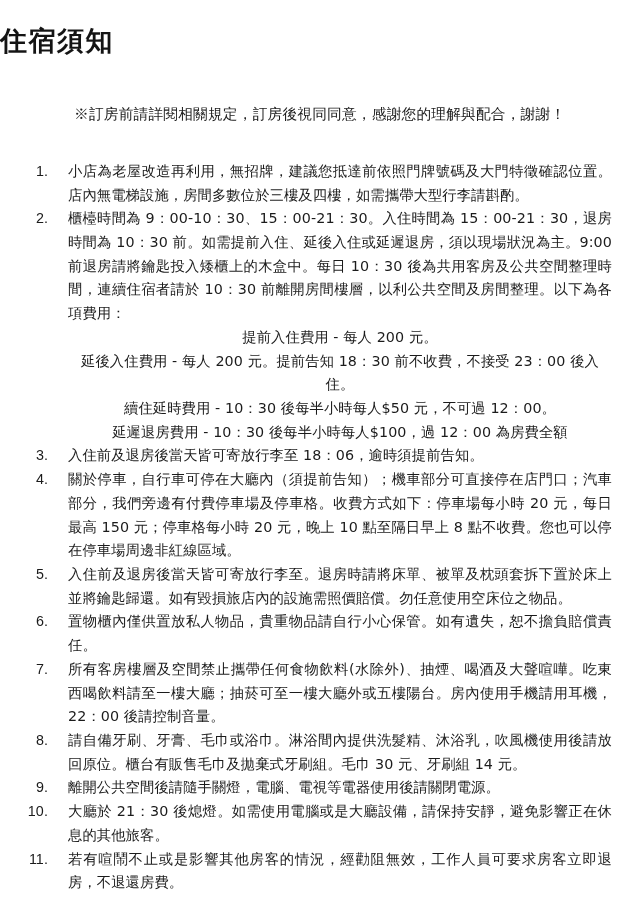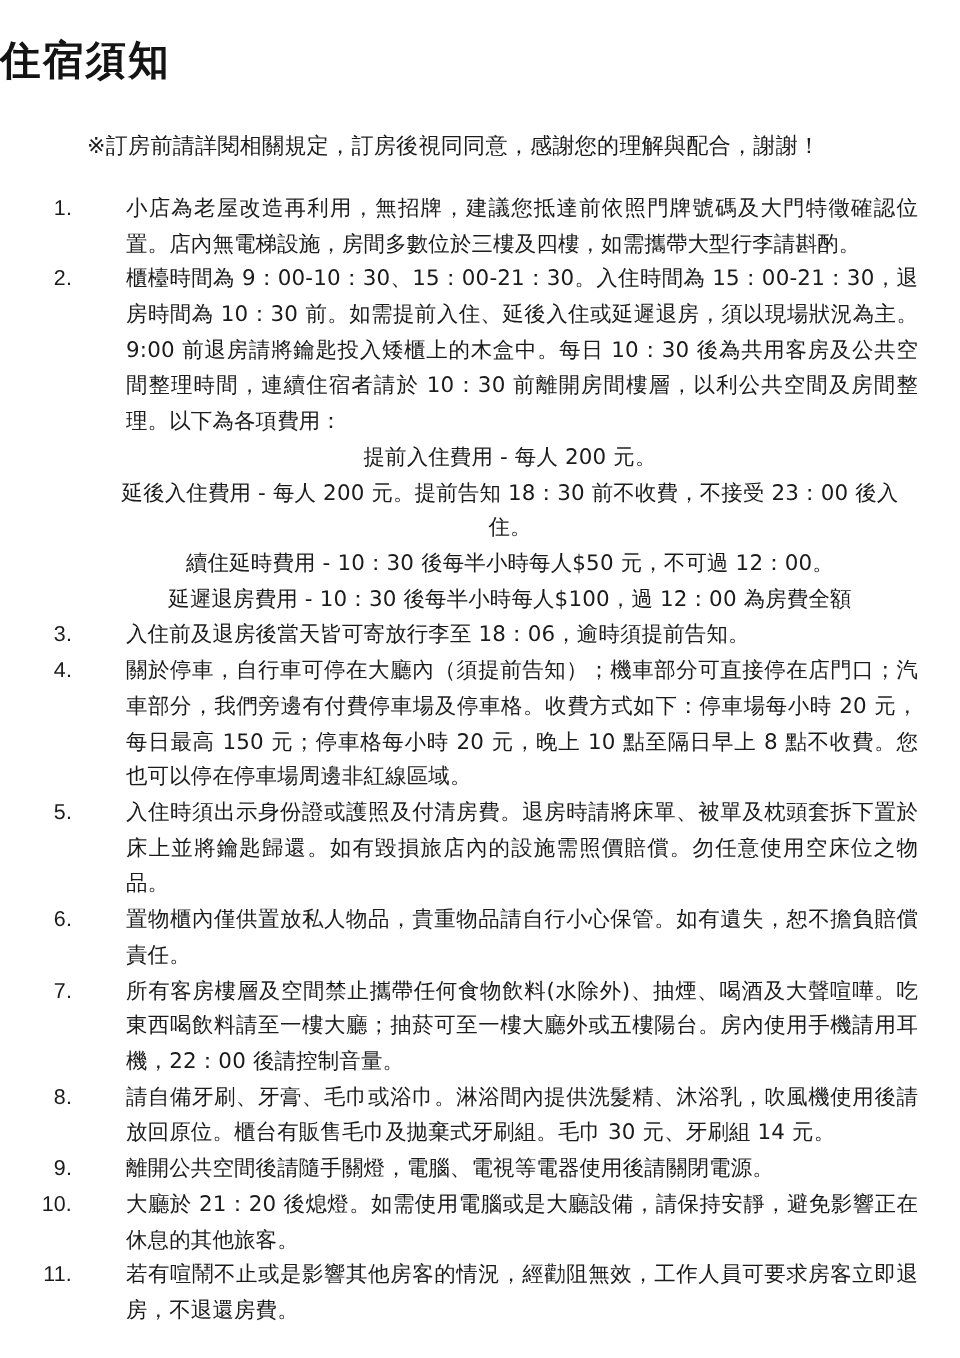--- a/index.html
+++ b/index.html
@@ -28,29 +28,30 @@
     text-align: left;
     font-size: 27px;
     font-weight: bold;
     letter-spacing: 1.5px;
     margin: 0;
     padding-top: 24px;
     line-height: 1.25;
     color: #141414;
   }
   .doc-subtitle {
-    margin: 0;
+    margin: 16px;
     padding-top: 29px;
     padding-left: 58px;
     padding-right: 34px;
     font-size: 14.7px;
     line-height: 1.5;
     letter-spacing: 0.2px;
     color: #1b1b1b;
     text-align: left;
+    font-family: Liberation Serif, serif;
   }
   .notice-list {
     list-style: none;
     margin: 0;
     padding: 0;
     padding-top: 19px;
   }
   .notice-item {
     position: relative;
     padding-left: 68px;
@@ -67,21 +68,20 @@
     left: 0;
     top: 0;
     width: 48px;
     text-align: right;
     font-size: 14.3px;
     line-height: 1.66;
     font-family: "Liberation Sans", sans-serif;
   }
   .item-body {
     display: block;
-    margin-left: 16px;
   }
   .sublines {
     display: block;
     margin: 0;
     padding: 0;
     list-style: none;
   }
   .subline {
     display: block;
     font-size: 14.3px;
@@ -116,41 +116,41 @@
       <li class="notice-item">
         <span class="item-number">3.</span>
         <span class="item-body">入住前及退房後當天皆可寄放行李至 18：06，逾時須提前告知。</span>
       </li>
       <li class="notice-item">
         <span class="item-number">4.</span>
         <span class="item-body">關於停車，自行車可停在大廳內（須提前告知）；機車部分可直接停在店門口；汽車部分，我們旁邊有付費停車場及停車格。收費方式如下：停車場每小時 20 元，每日最高 150 元；停車格每小時 20 元，晚上 10 點至隔日早上 8 點不收費。您也可以停在停車場周邊非紅線區域。</span>
       </li>
       <li class="notice-item">
         <span class="item-number">5.</span>
-        <span class="item-body">入住時須出示身份證或護照及付清房費。退房時請將床單、被單及枕頭套拆下置於床上並將鑰匙歸還。如有毀損旅店內的設施需照價賠償。勿任意使用空床位之物品。</span>
+        <span class="item-body">入住前及退房後當天皆可寄放行李至。退房時請將床單、被單及枕頭套拆下置於床上並將鑰匙歸還。如有毀損旅店內的設施需照價賠償。勿任意使用空床位之物品。</span>
       </li>
       <li class="notice-item">
         <span class="item-number">6.</span>
         <span class="item-body">置物櫃內僅供置放私人物品，貴重物品請自行小心保管。如有遺失，恕不擔負賠償責任。</span>
       </li>
       <li class="notice-item">
         <span class="item-number">7.</span>
         <span class="item-body">所有客房樓層及空間禁止攜帶任何食物飲料(水除外)、抽煙、喝酒及大聲喧嘩。吃東西喝飲料請至一樓大廳；抽菸可至一樓大廳外或五樓陽台。房內使用手機請用耳機，22：00 後請控制音量。</span>
       </li>
       <li class="notice-item">
         <span class="item-number">8.</span>
         <span class="item-body">請自備牙刷、牙膏、毛巾或浴巾。淋浴間內提供洗髮精、沐浴乳，吹風機使用後請放回原位。櫃台有販售毛巾及拋棄式牙刷組。毛巾 30 元、牙刷組 14 元。</span>
       </li>
       <li class="notice-item">
         <span class="item-number">9.</span>
         <span class="item-body">離開公共空間後請隨手關燈，電腦、電視等電器使用後請關閉電源。</span>
       </li>
       <li class="notice-item">
         <span class="item-number">10.</span>
-        <span class="item-body">大廳於 21：20 後熄燈。如需使用電腦或是大廳設備，請保持安靜，避免影響正在休息的其他旅客。</span>
+        <span class="item-body">大廳於 21：30 後熄燈。如需使用電腦或是大廳設備，請保持安靜，避免影響正在休息的其他旅客。</span>
       </li>
       <li class="notice-item">
         <span class="item-number">11.</span>
         <span class="item-body">若有喧鬧不止或是影響其他房客的情況，經勸阻無效，工作人員可要求房客立即退房，不退還房費。</span>
       </li>
     </ol>
 
 </div>
 
 </body></html>

